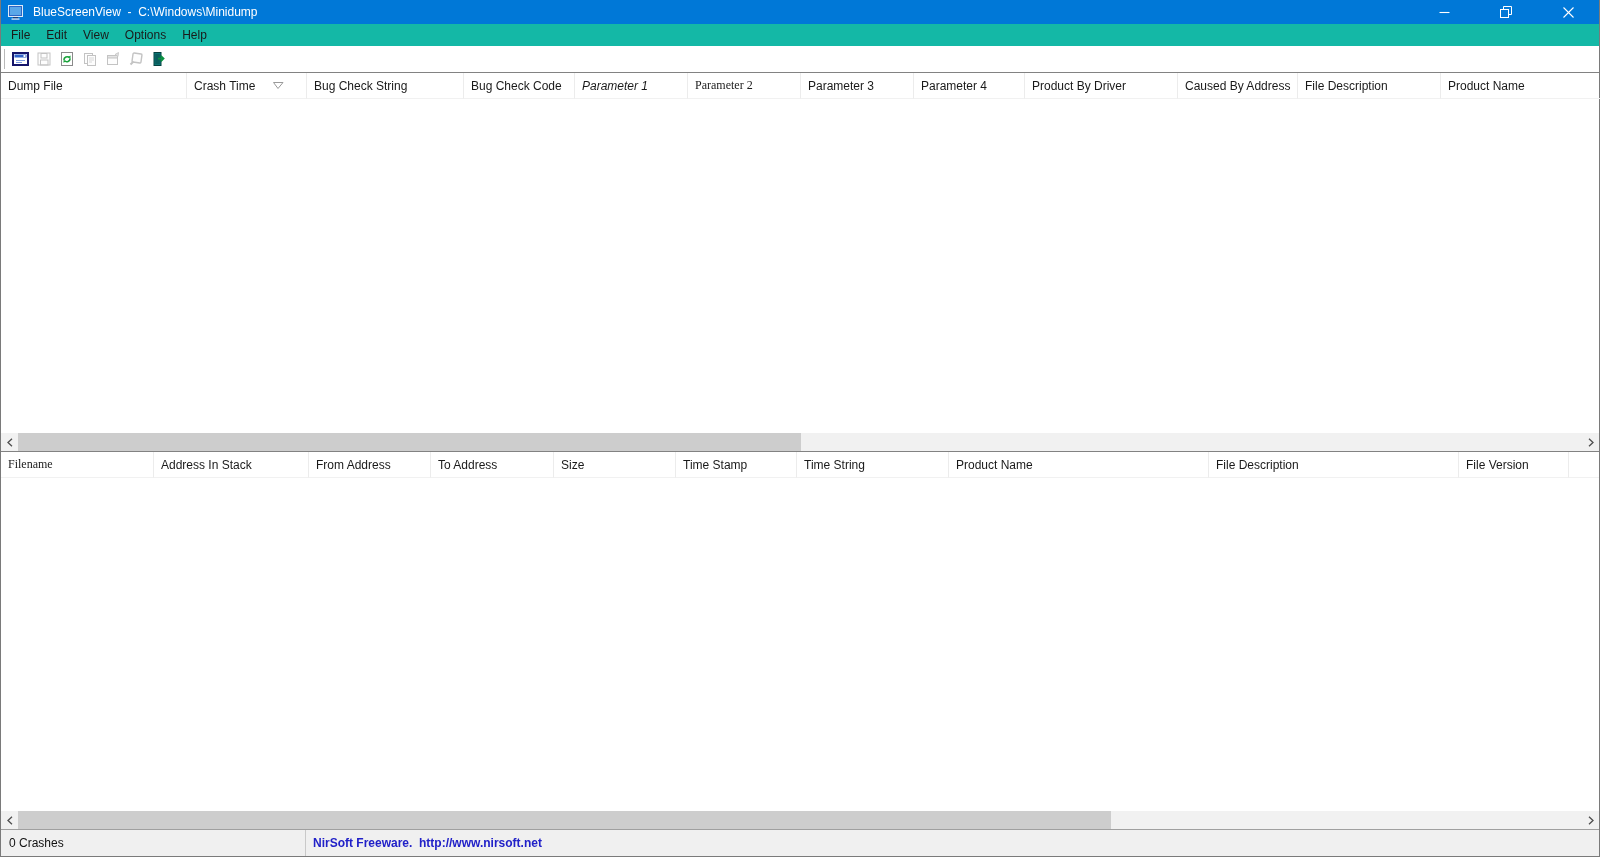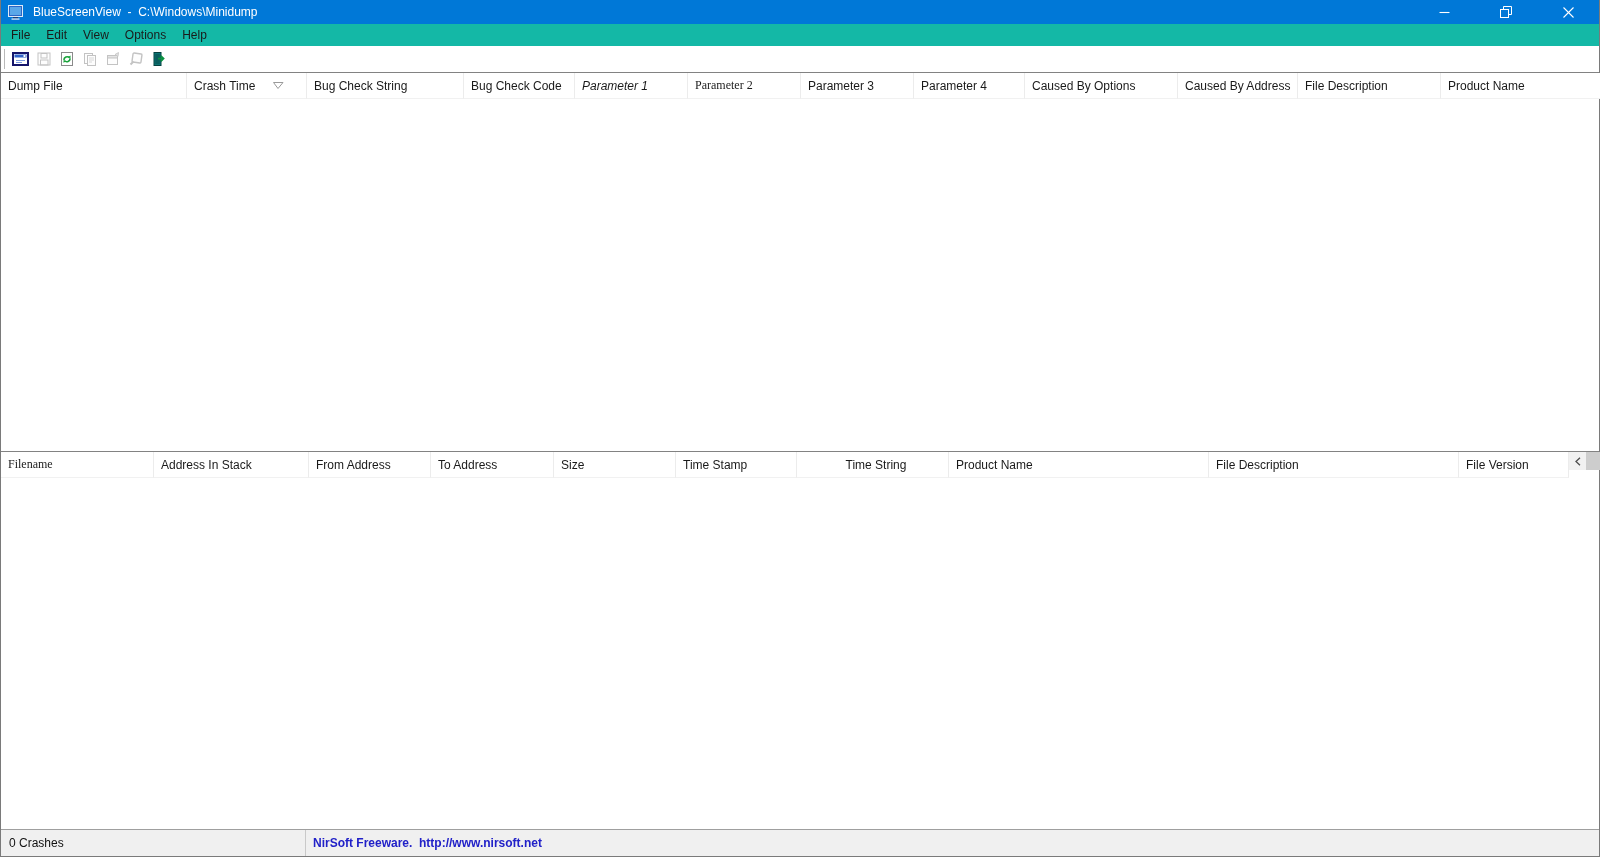--- a/index.html
+++ b/index.html
@@ -13,21 +13,21 @@
   .controls{margin-left:auto;display:flex;height:100%;}
   .ctrl{width:62px;height:100%;display:flex;align-items:center;justify-content:center;}
   
   .menubar{height:22px;display:flex;align-items:center;flex:none;font-size:12px;color:#1a1a1a;padding-left:2px;background:#14b8a6;}
   .menuitem{padding:2px 8px 3px 8px;}
   
   .toolbar{height:26px;display:flex;align-items:center;flex:none;background:#fff;padding-left:2px;}
   .tgrip{width:1px;height:20px;background:#b9b9b9;margin:0 4px 0 1px;}
   .tbtn{width:23px;height:22px;display:flex;align-items:center;justify-content:center;}
   
-  .panel{display:flex;flex-direction:row;border-top:1px solid #828282;min-height:0;}
+  .panel{display:flex;flex-direction:column;border-top:1px solid #828282;min-height:0;}
   .panel.upper{height:378px;flex:none;}
   .panel.lower{flex:1;}
   .lvheader{height:26px;display:flex;flex:none;background:#fff;font-size:12px;color:#1a1a1a;align-items:stretch;}
   .hcell{flex:none;display:flex;align-items:center;padding-left:7px;box-sizing:border-box;
          border-right:1px solid #ececec;border-bottom:1px solid #f1f1f1;white-space:nowrap;overflow:hidden;}
   .hcell .sort-arrow{display:none;margin-left:17px;}
   .hcell.sorted .sort-arrow{display:inline-block;}
   .hfill{flex:1;border-bottom:1px solid #f1f1f1;}
   .lvbody{flex:1;background:#fff;}
   
@@ -174,21 +174,21 @@
         </div>
         <div class="hcell" style="width: 113px;">
           <span class="hlabel">Parameter 3</span>
 
         </div>
         <div class="hcell" style="width: 111px;">
           <span class="hlabel">Parameter 4</span>
 
         </div>
         <div class="hcell" style="width: 153px;">
-          <span class="hlabel">Caused By Options</span>
+          <span class="hlabel">Product By Driver</span>
 
         </div>
         <div class="hcell" style="width: 120px;">
           <span class="hlabel">Caused By Address</span>
 
         </div>
         <div class="hcell" style="width: 143px;">
           <span class="hlabel">File Description</span>
 
         </div>
@@ -235,21 +235,21 @@
 
         </div>
         <div class="hcell" style="width: 122px; text-align: right;">
           <span class="hlabel">Size</span>
 
         </div>
         <div class="hcell" style="width: 121px;">
           <span class="hlabel">Time Stamp</span>
 
         </div>
-        <div class="hcell" style="width: 152px; justify-content: center;">
+        <div class="hcell" style="width: 152px;">
           <span class="hlabel">Time String</span>
 
         </div>
         <div class="hcell" style="width: 260px;">
           <span class="hlabel">Product Name</span>
 
         </div>
         <div class="hcell" style="width: 250px;">
           <span class="hlabel">File Description</span>
 

